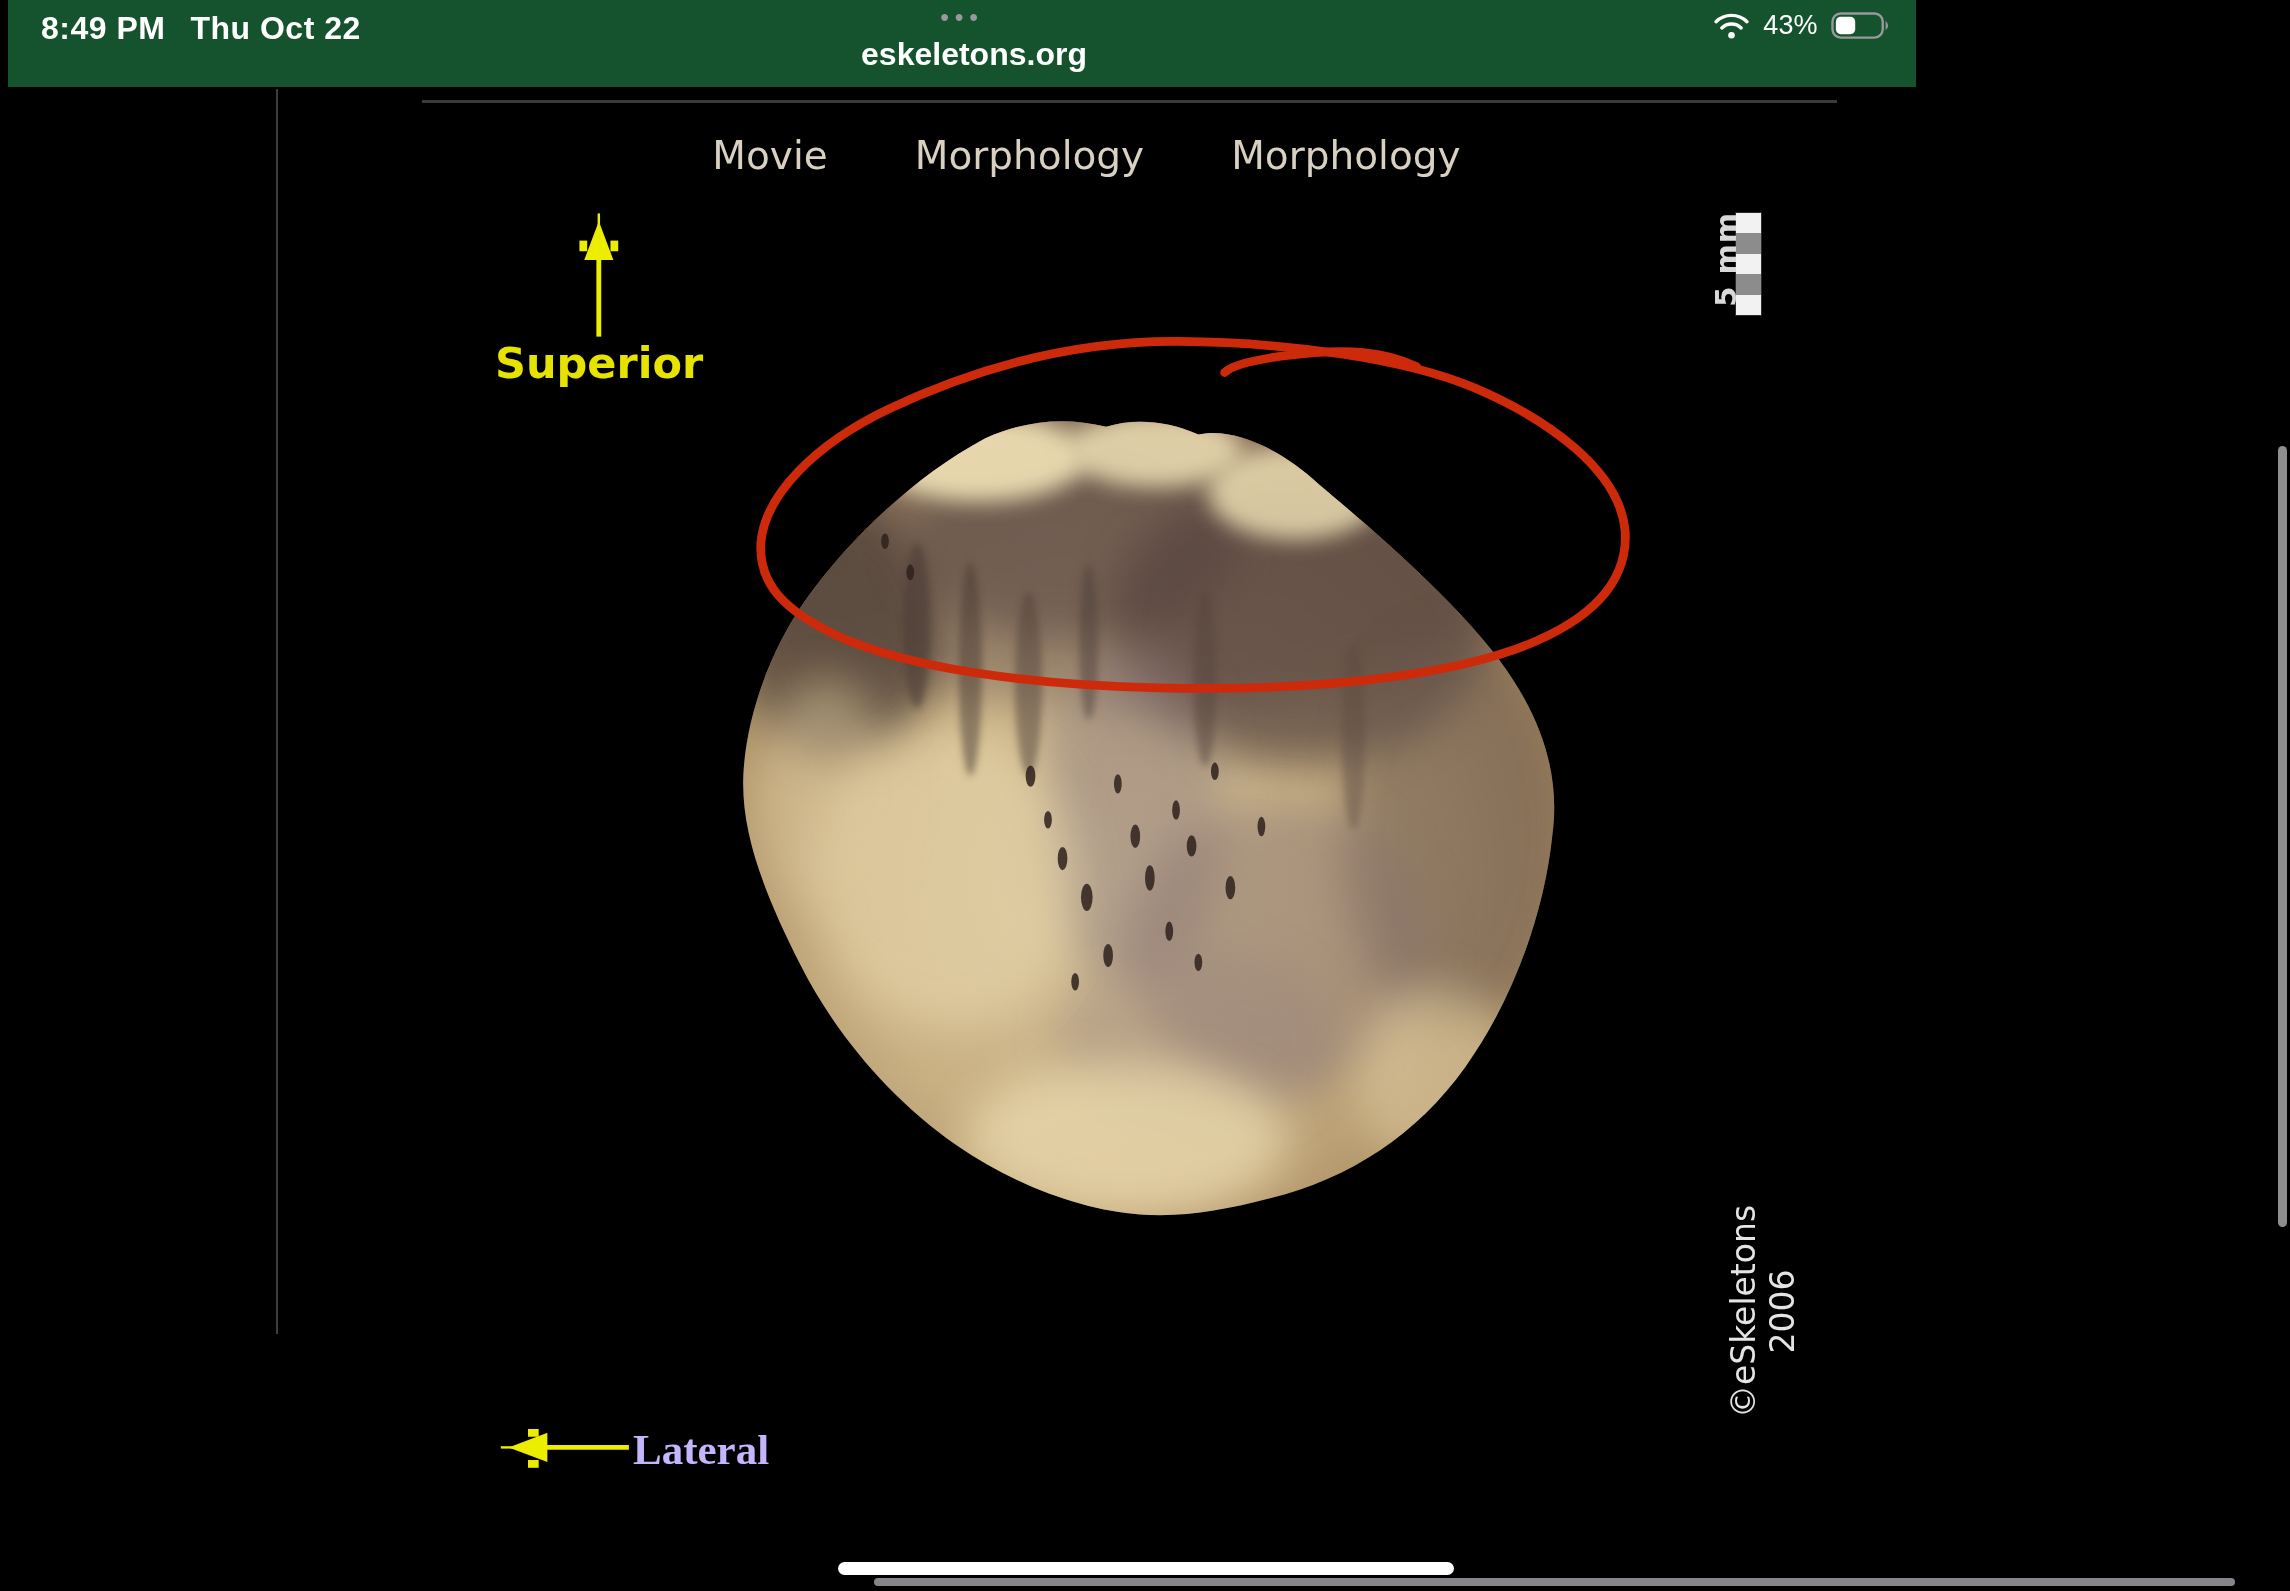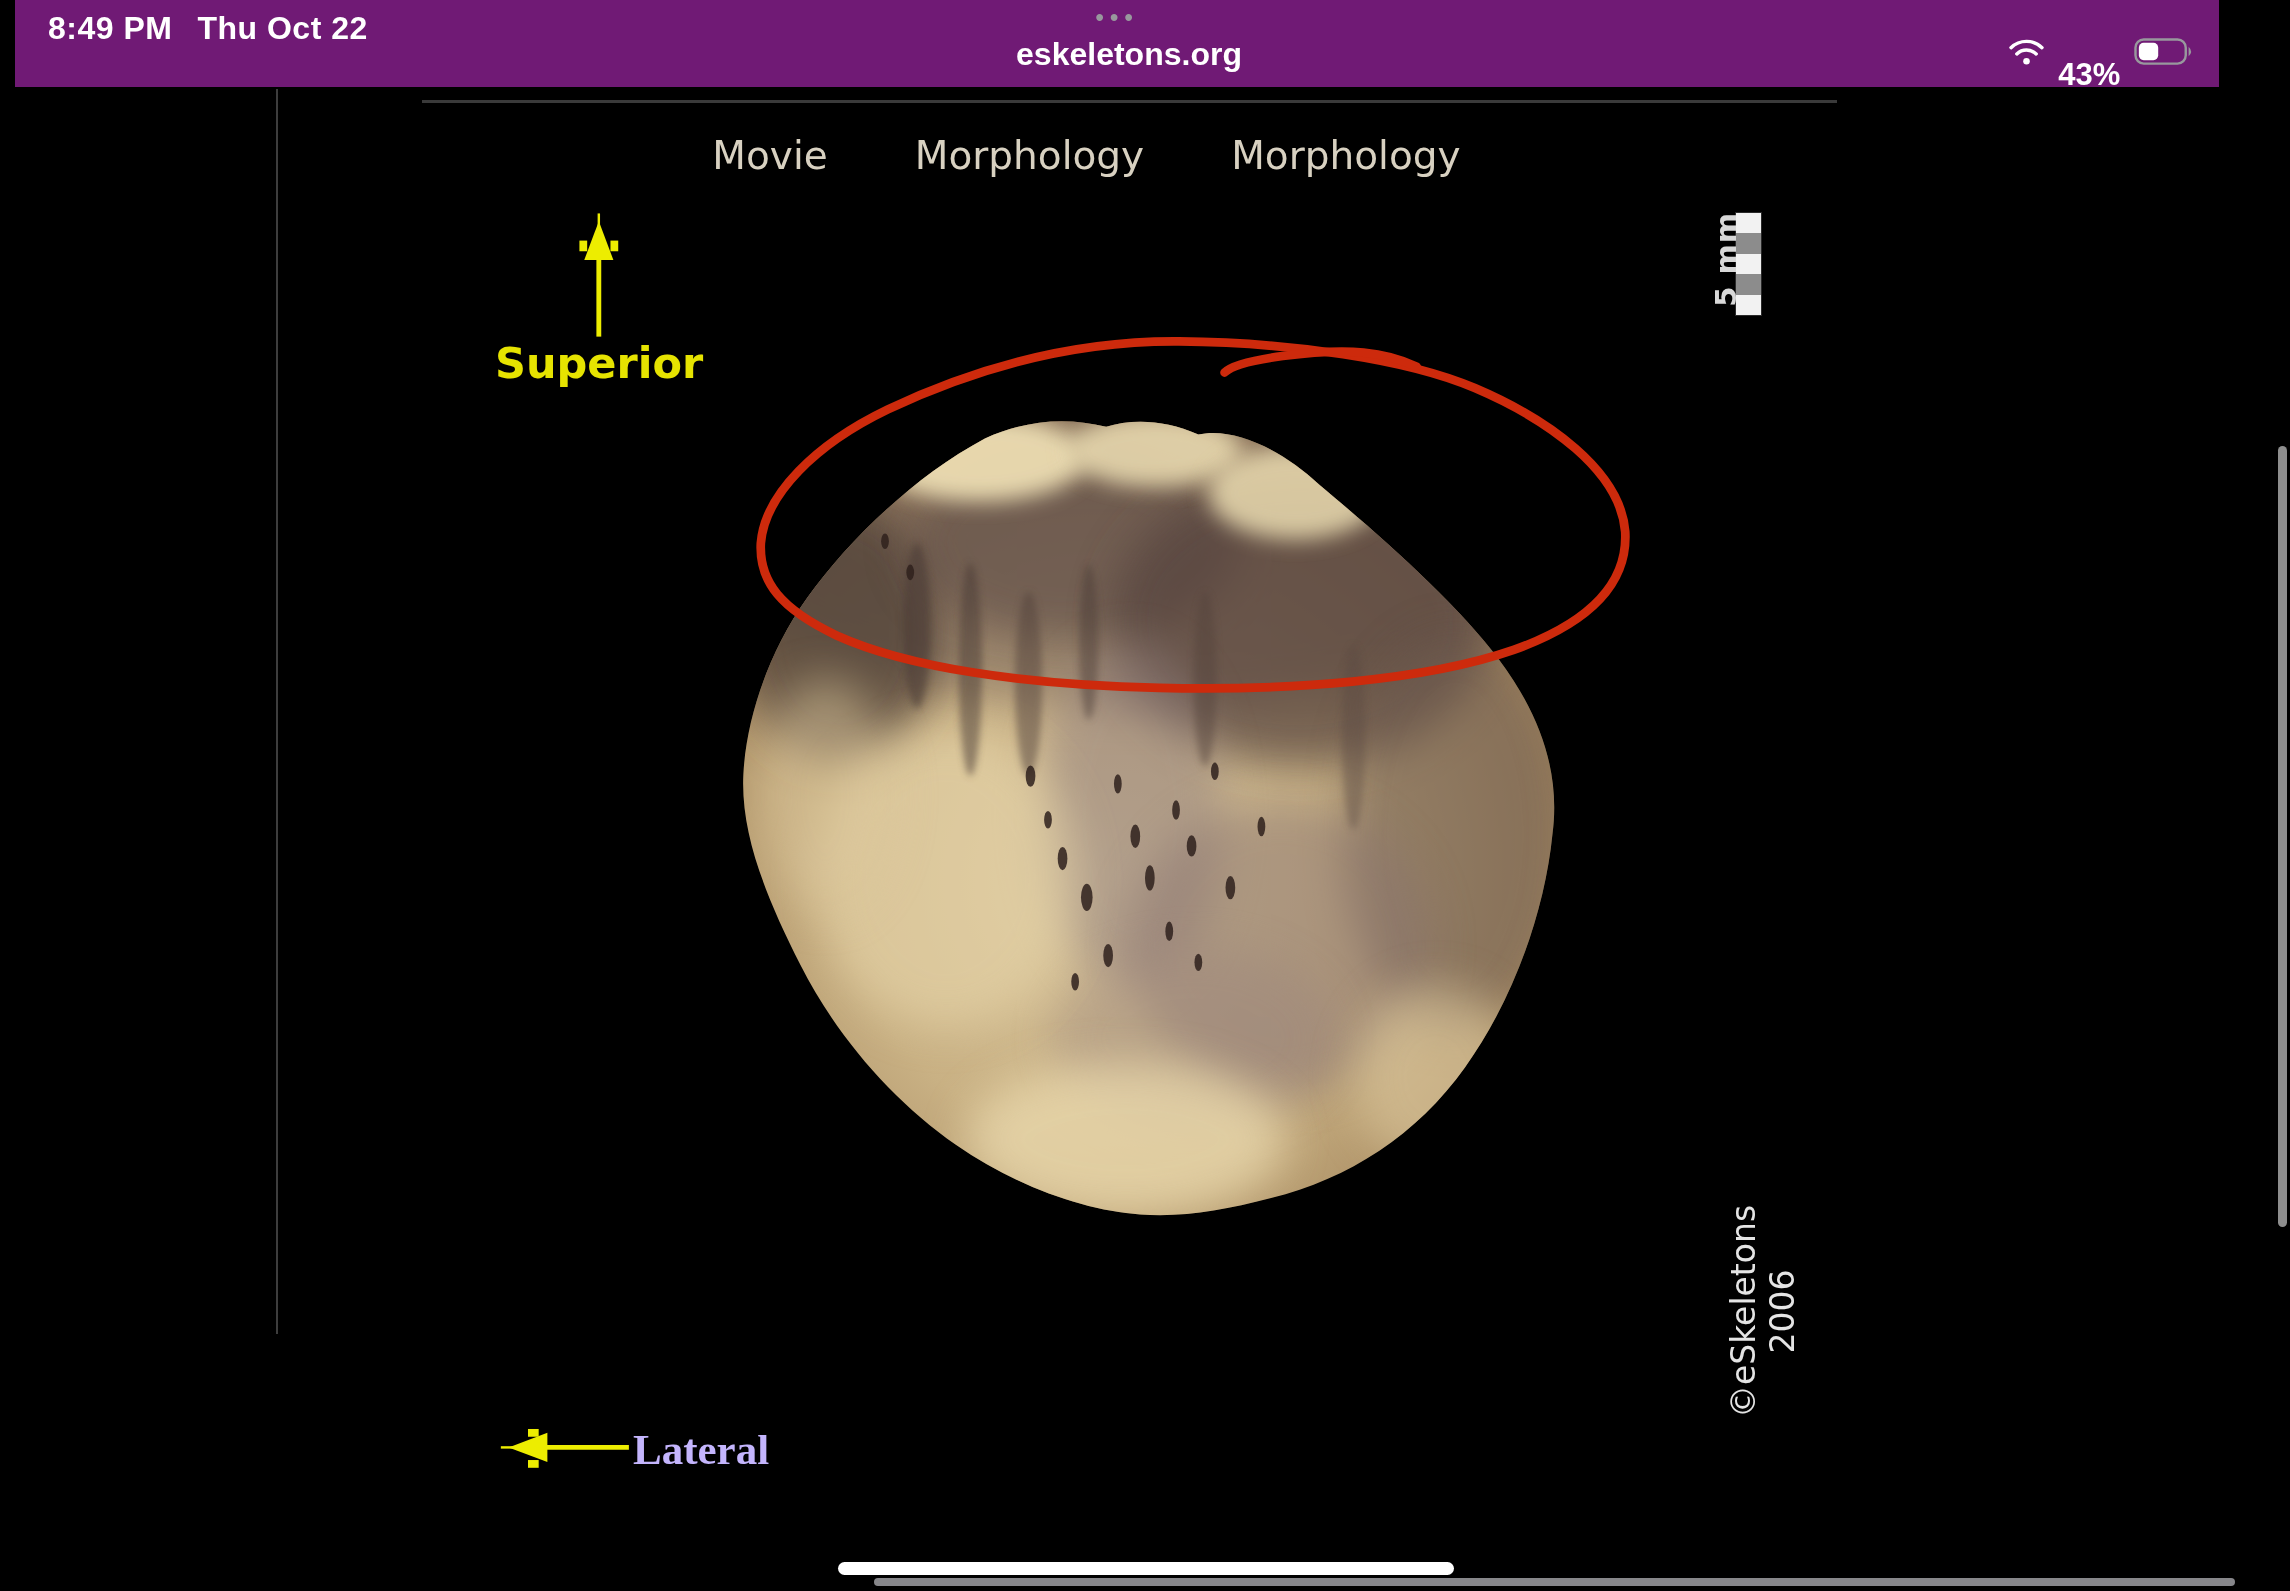--- a/index.html
+++ b/index.html
@@ -6,43 +6,43 @@
   body{
     width:2290px;height:1591px;
     background:#000;
     overflow:hidden;
     position:relative;
     font-family:"Liberation Sans",sans-serif;
     -webkit-font-smoothing:antialiased;
   }
   
   .statusbar{
-    position:absolute;left:15px;top:0;width:2204px;height:87px;
-    background:#701a75;color:#fff;z-index:30;
+    position:absolute;left:8px;top:0;width:1908px;height:87px;
+    background:#14532d;color:#fff;z-index:30;
   }
   .sb-left{
     position:absolute;left:33px;top:9.7px;display:flex;gap:25px;align-items:baseline;
     font-size:32px;font-weight:700;letter-spacing:0.5px;
   }
   .sb-date{font-weight:600;}
   .sb-center{
     position:absolute;left:50%;top:0;transform:translateX(-50%);
     display:flex;flex-direction:column;align-items:center;
   }
   .sb-dots{
     margin-top:5.8px;color:#98989d;font-size:25px;letter-spacing:5.8px;line-height:23px;
     cursor:pointer;
   }
   .sb-url{
     margin-top:7.8px;font-size:32px;font-weight:600;color:#fff;line-height:35px;margin-left:24px;
   }
   .sb-right{
     position:absolute;right:25px;top:9.7px;display:flex;align-items:center;gap:13.6px;
   }
-  .sb-batt-label{font-size:31px;font-weight:700;margin-top:47px;}
+  .sb-batt-label{font-size:27px;font-weight:400;}
   
   .vline{
     position:absolute;left:276px;top:89px;width:1.9px;height:1245px;background:#3d3d3d;
   }
   .hline{
     position:absolute;left:422px;top:100px;width:1415px;height:2.9px;background:#3a3a3a;
   }
   
   .nav{
     position:absolute;left:679px;top:126px;width:815px;height:58px;

